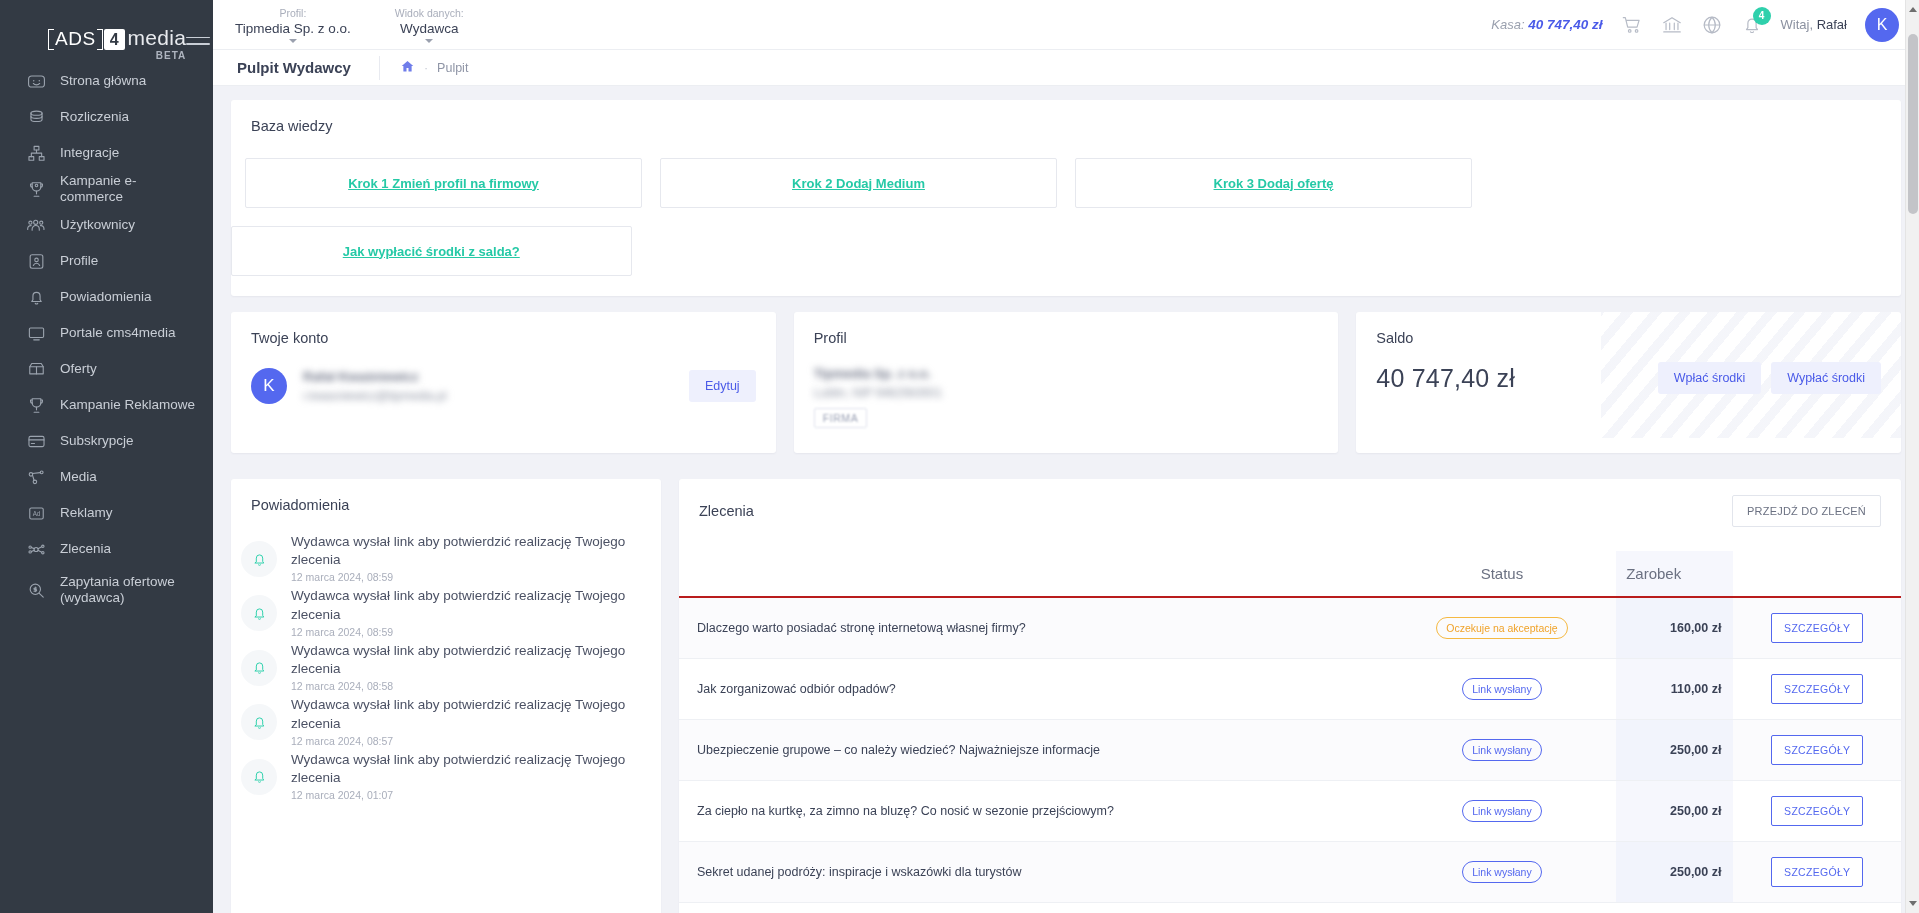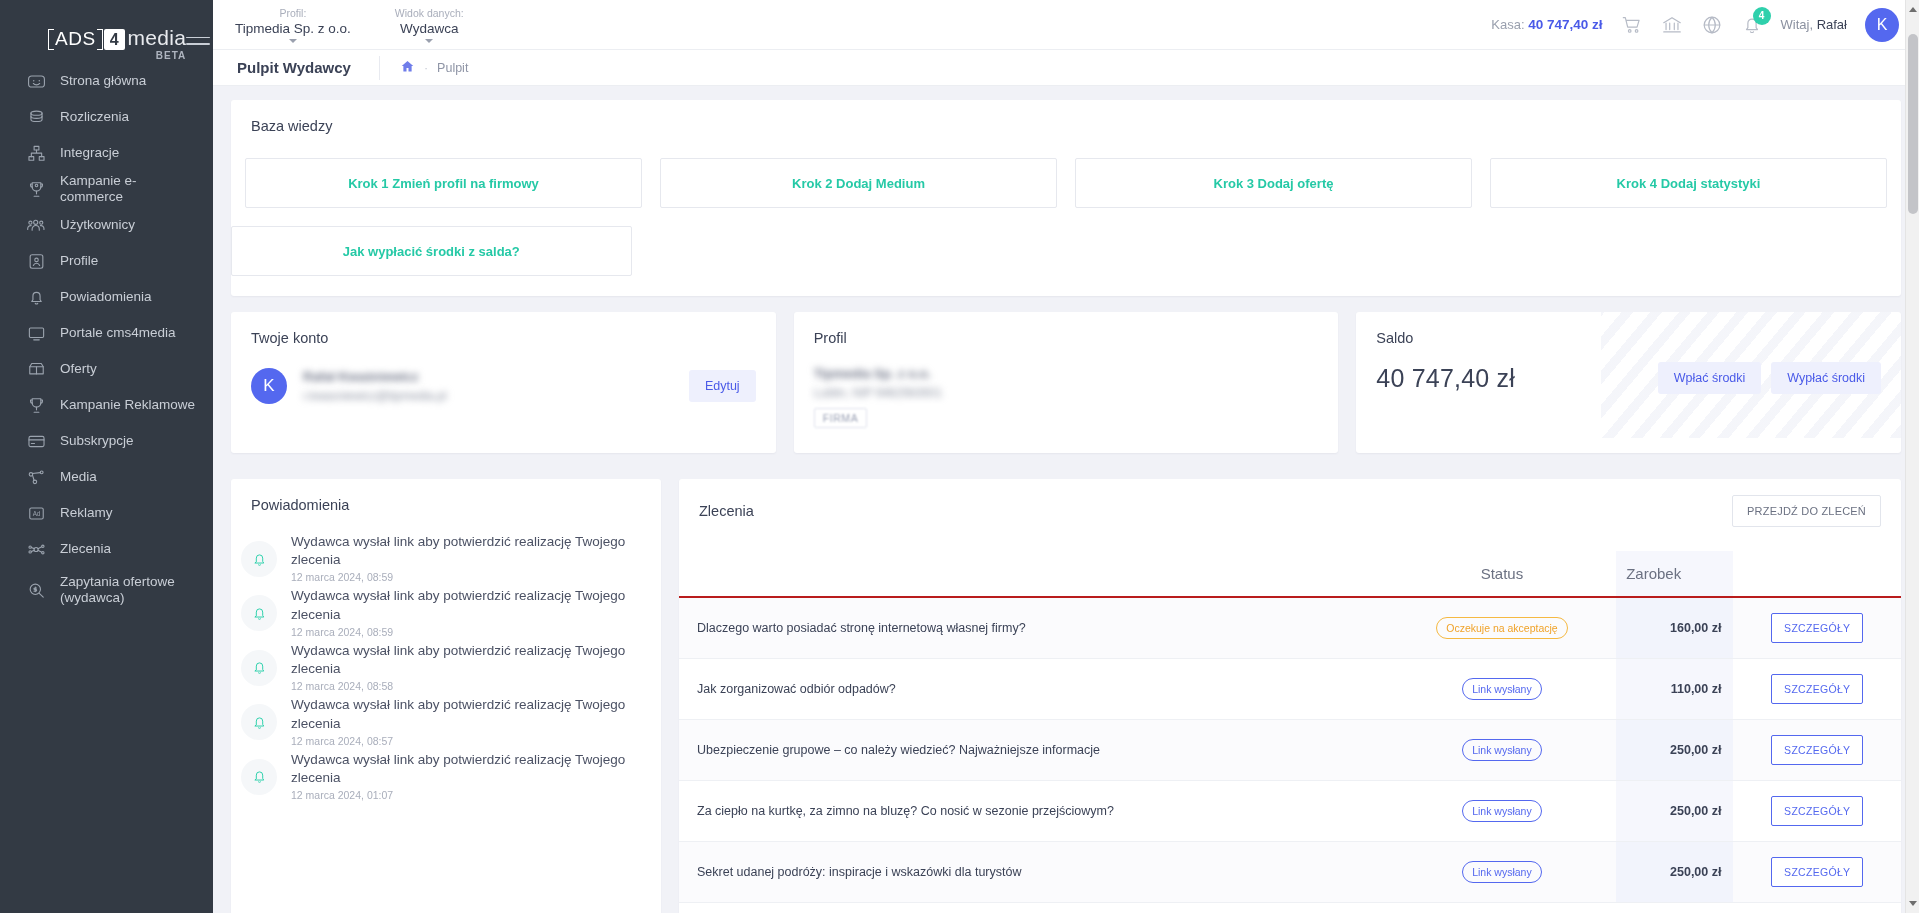--- a/index.html
+++ b/index.html
@@ -80,21 +80,21 @@
     cursor: pointer; position: relative; justify-content: center; height: 50px;
   }
   .top-select .lbl { font-size: 10.5px; color: #a9aebb; line-height: 13px; }
   .top-select .val { font-size: 13.5px; color: #3b4256; line-height: 17px; }
   .caret {
     width: 0; height: 0; border-left: 4px solid transparent;
     border-right: 4px solid transparent; border-top: 4px solid #9aa0ae;
     margin-top: 2px;
   }
   .top-right { margin-left: auto; display: flex; align-items: center; gap: 18px; }
-  .kasa { font-size: 13px; color: #9aa0ae; }
+  .kasa { font-size: 13px; color: #9aa0ae; font-style: italic; }
   .kasa b { color: #4a5ae8; font-size: 13.5px; }
   .ticon { width: 22px; height: 22px; position: relative; cursor: pointer; }
   .ticon svg { width: 22px; height: 22px; stroke: #b6bbc6; fill: none;
     stroke-width: 1.3; stroke-linecap: round; stroke-linejoin: round; }
   .badge {
     position: absolute; top: -7px; right: -8px; background: #2fd0ac; color: #fff;
     font-size: 10px; font-weight: 700; width: 18px; height: 18px; line-height: 18px;
     border-radius: 50%; text-align: center;
   }
   .greet { font-size: 13px; color: #8b91a0; }
@@ -125,21 +125,21 @@
   
   .kb { padding-bottom: 20px; margin-bottom: 16px; }
   .kb-grid {
     display: grid; grid-template-columns: repeat(4, 1fr); gap: 18px;
     padding: 24px 14px 0 14px;
   }
   .kb-btn {
     border: 1px solid #e6e8ee; border-radius: 2px; height: 50px;
     display: flex; align-items: center; justify-content: center;
     color: #25c9a6; font-size: 13px; font-weight: 700; cursor: pointer;
-    background: #fff; text-align: center;
+    background: #fff; text-align: center; text-decoration: underline;
   }
   .kb-grid2 { display: grid; grid-template-columns: repeat(4, 1fr); gap: 18px;
     padding: 18px 14px 0 0; }
 
   
   .row3 { display: grid; grid-template-columns: 1fr 1fr 1fr; gap: 18px; margin-bottom: 26px; }
   .row3 .card { height: 141px; position: relative; overflow: hidden; }
 
   .acct-body { display: flex; align-items: center; padding: 22px 20px 0 20px; gap: 16px; }
   .acct-av {
@@ -495,21 +495,20 @@
     </div>
 
     <div class="content">
 
       <div class="card kb">
         <div class="card-title">Baza wiedzy</div>
         <div class="kb-grid">
           <div class="kb-btn">Krok 1 Zmień profil na firmowy</div>
           <div class="kb-btn">Krok 2 Dodaj Medium</div>
           <div class="kb-btn">Krok 3 Dodaj ofertę</div>
-          <div class="kb-btn">Krok 4 Dodaj statystyki</div>
         </div>
         <div class="kb-grid2">
           <div class="kb-btn">Jak wypłacić środki z salda?</div>
         </div>
       </div>
 
       <div class="row3">
 
         <div class="card">
           <div class="card-title">Twoje konto</div>

